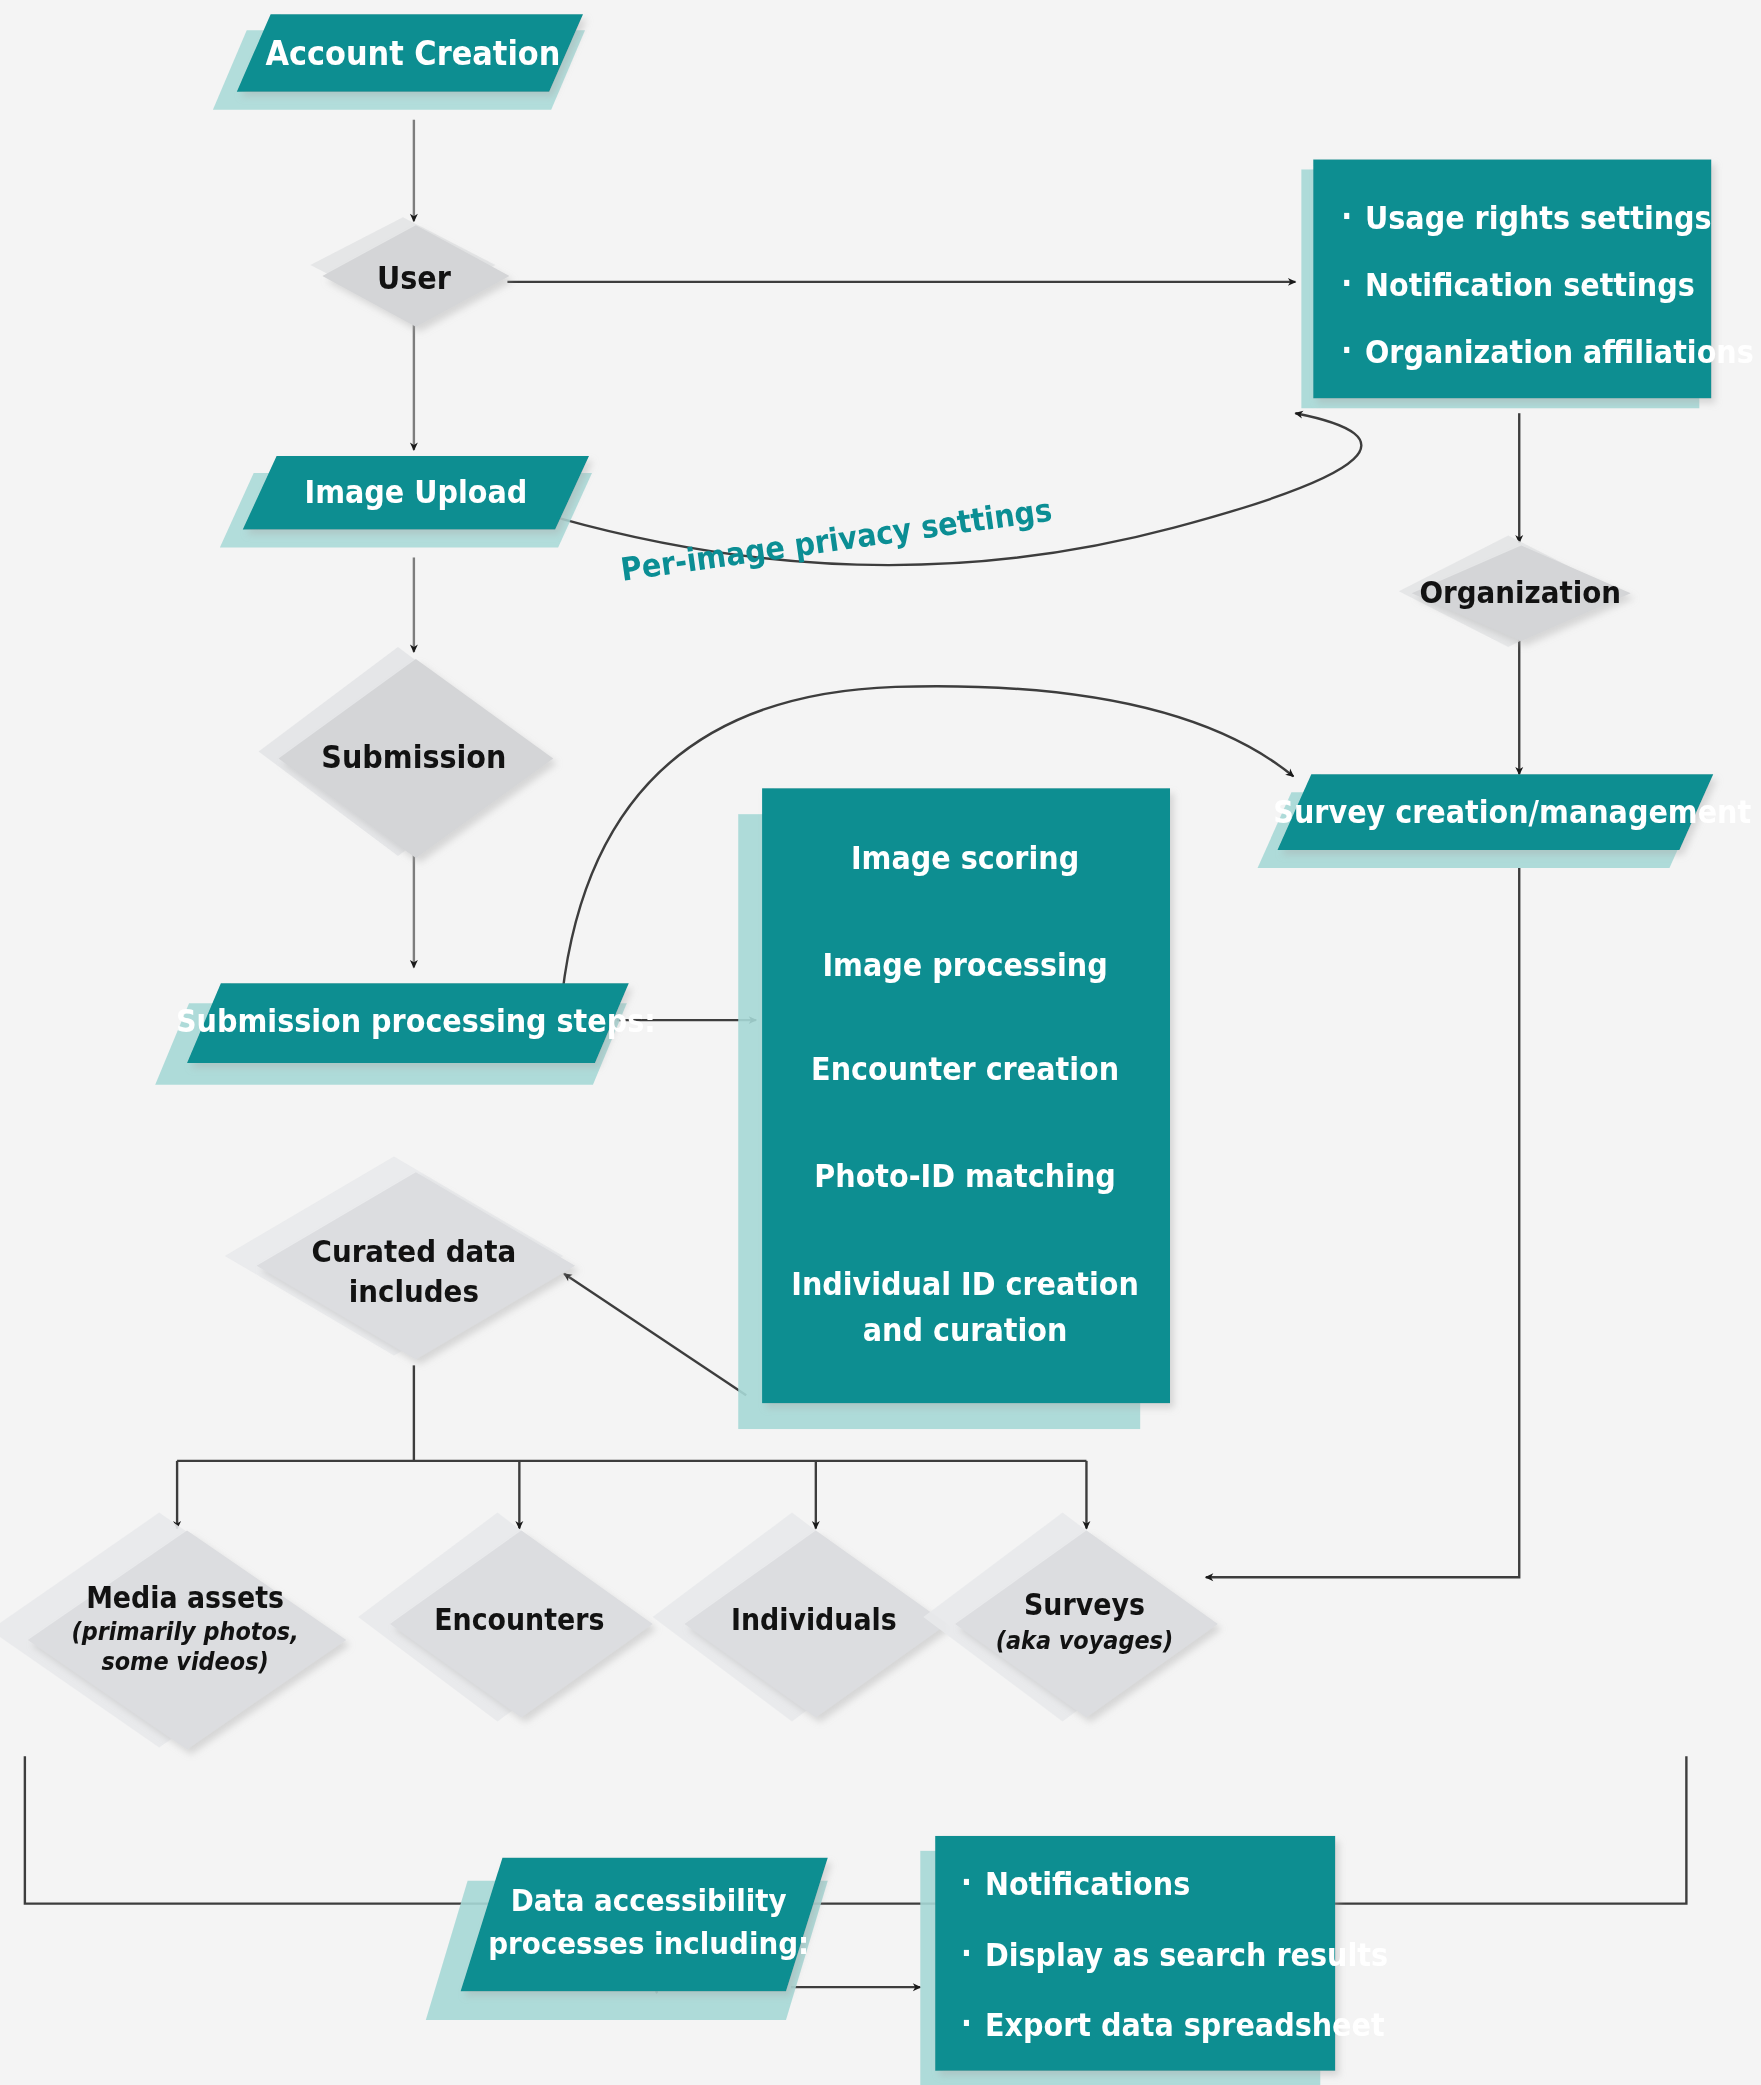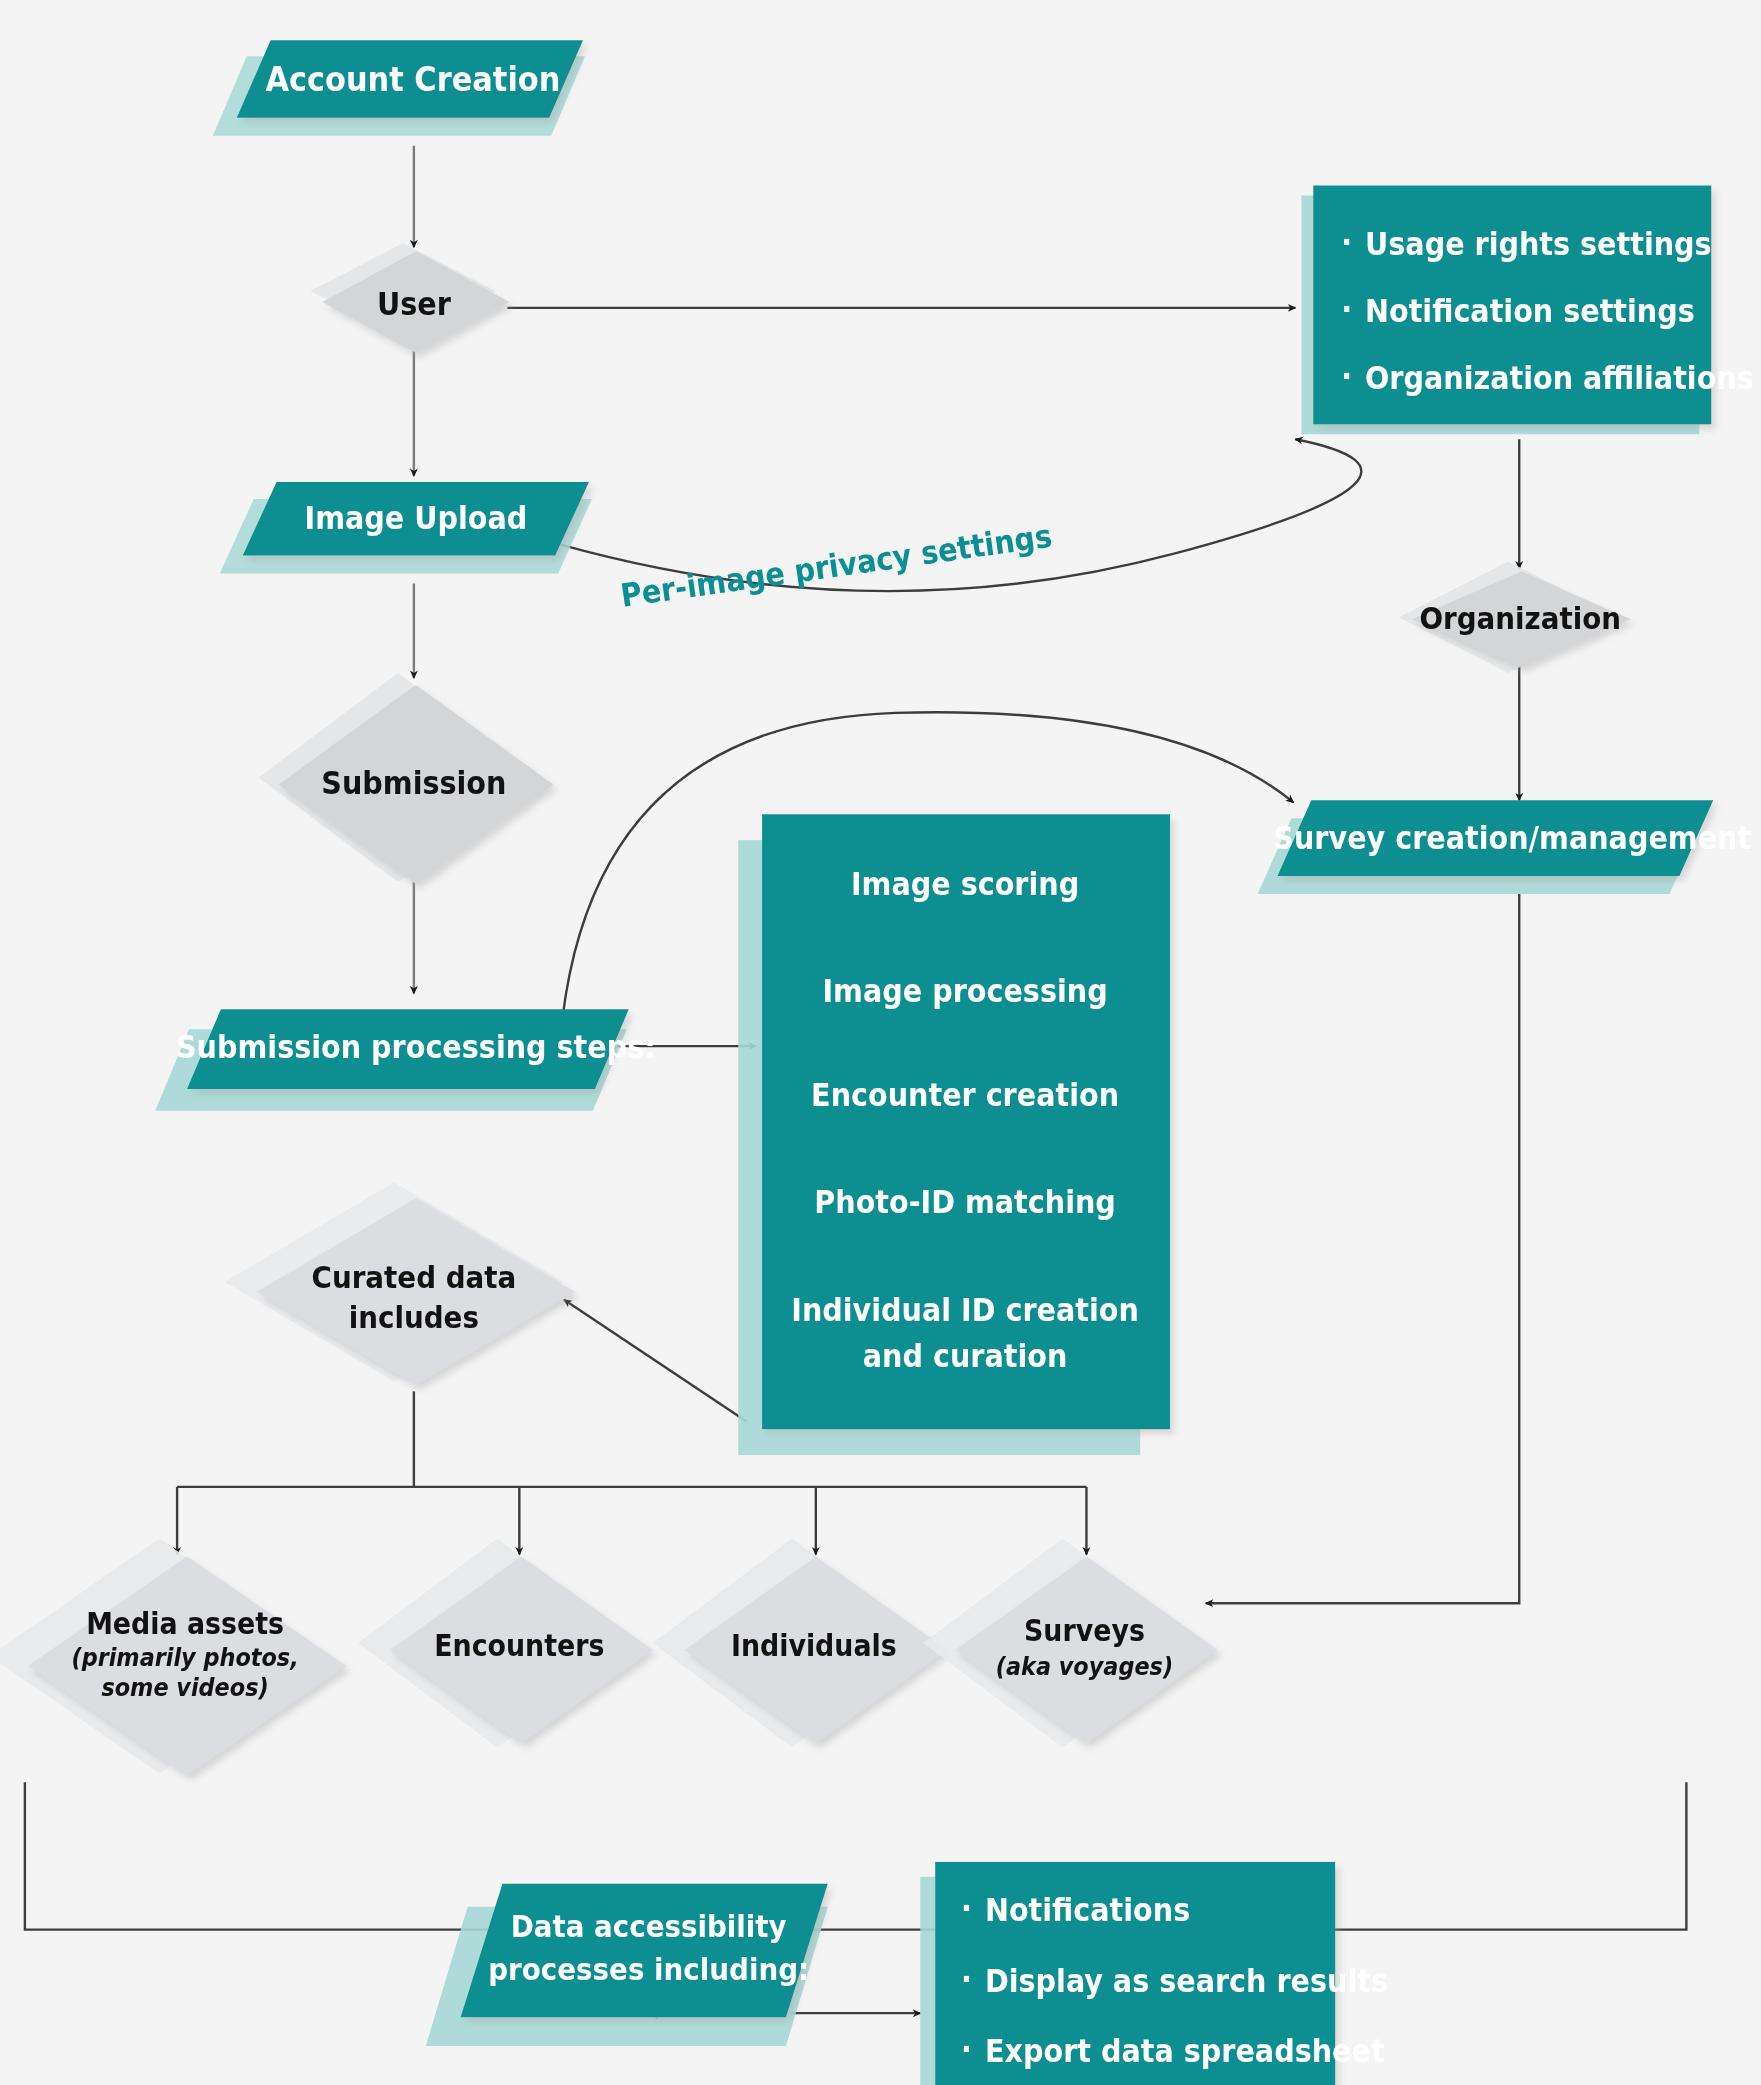--- a/index.html
+++ b/index.html
@@ -11,21 +11,20 @@
     width: 1761px;
     height: 2086px;
     font-family: "DejaVu Sans Condensed", "Liberation Sans Narrow", "Liberation Sans", sans-serif;
     overflow: hidden;
   }
   #diagram-root {
     position: relative;
     width: 1761px;
     height: 1489px;
     background: #f4f4f4;
-    margin-top: 26px;
   }
   svg.flow {
     position: absolute;
     left: 0; top: 0;
     width: 1761px;
     height: 2086px;
   }
   .node-label {
     font-family: "DejaVu Sans Condensed", "Liberation Sans Narrow", "Liberation Sans", sans-serif;
     font-weight: bold;

